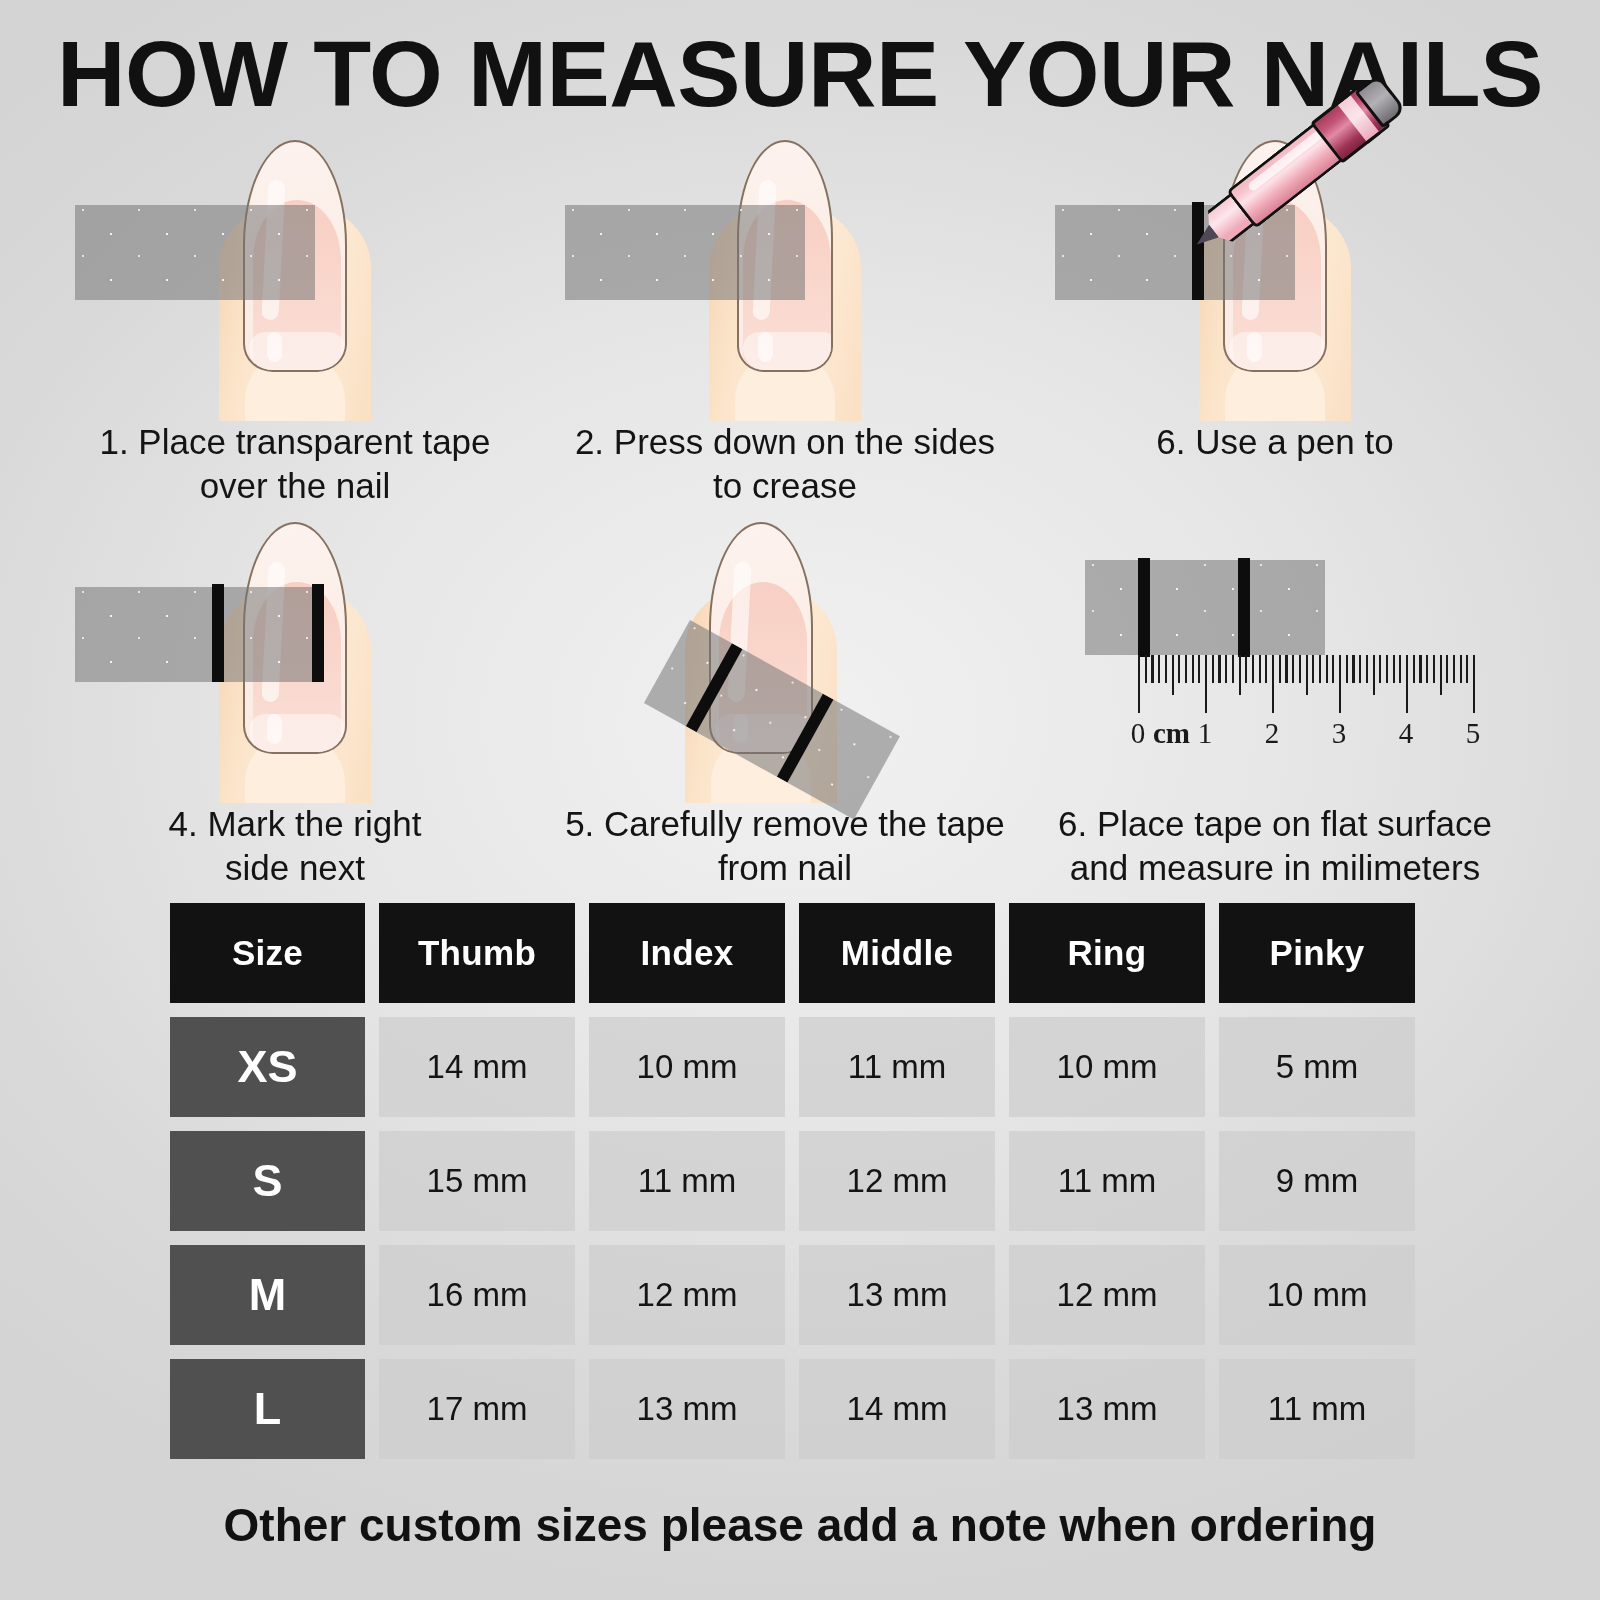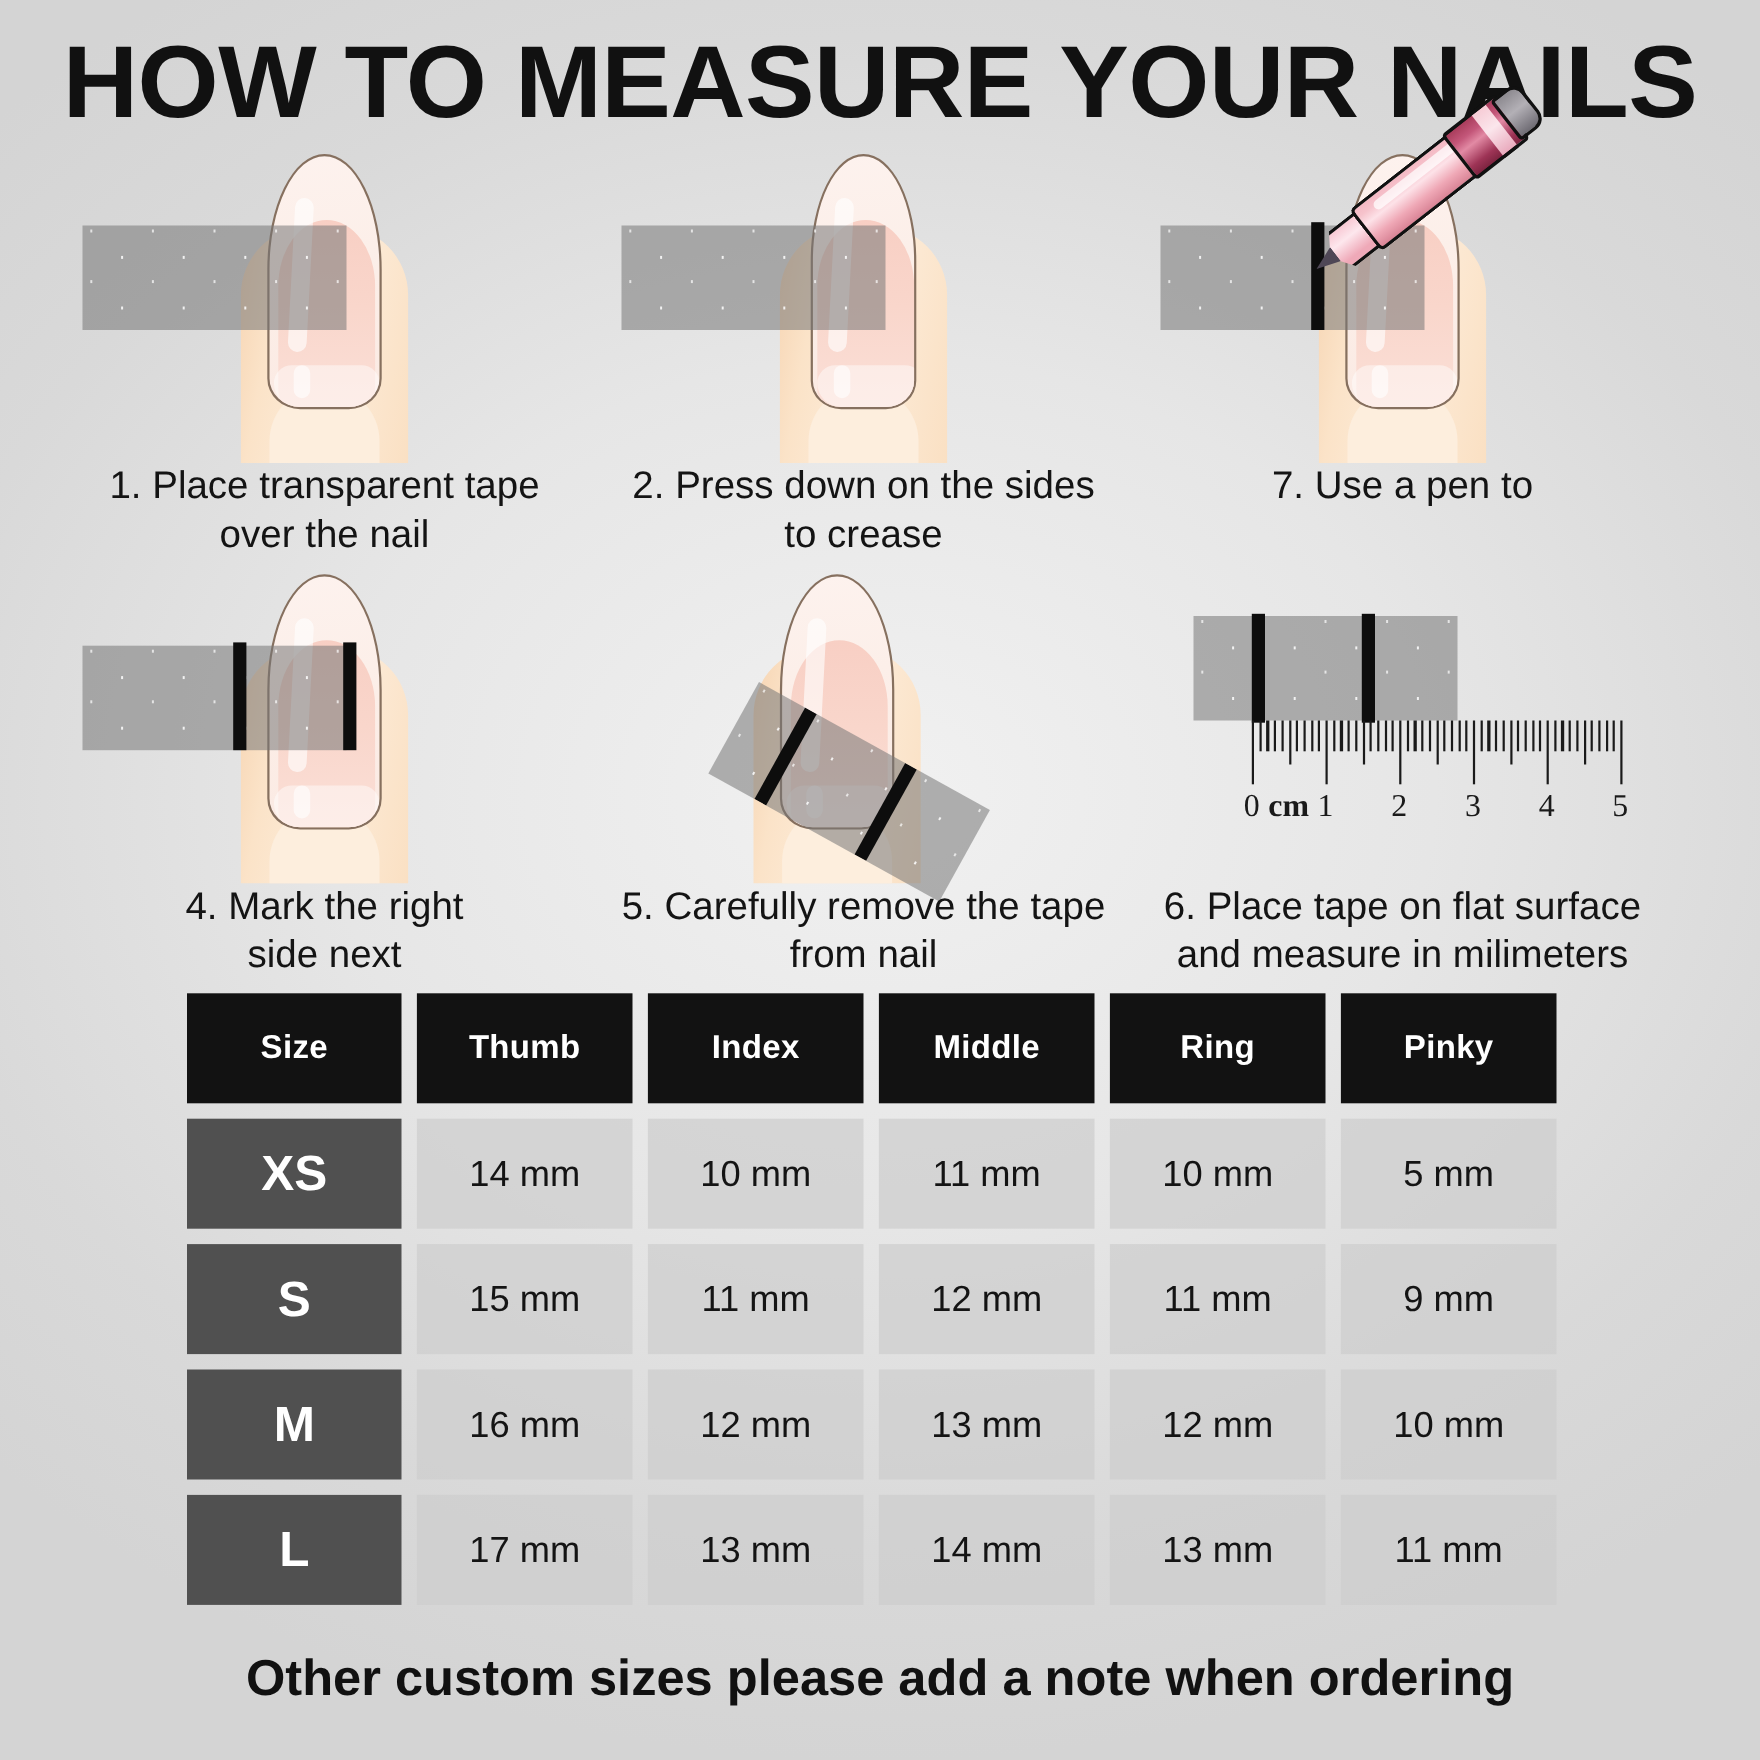--- a/index.html
+++ b/index.html
@@ -204,21 +204,21 @@
   .trow { display:flex; gap:14px; margin-bottom:14px; }
   .cell {
     height:100px;
     display:flex; align-items:center; justify-content:center;
     font-size:33px;
   }
   .c-size { width:195px; }
   .c-data { width:196px; }
   .head {
     background:#121212; color:#fff;
-    font-weight:700; font-size:30px;
+    font-weight:700; font-size:35px;
     letter-spacing:0.3px;
   }
   .sizecell { background:#505050; color:#fff; font-weight:700; font-size:45px; }
   .datacell { background:rgba(205,205,205,0.72); color:#141414; font-weight:400; }
 
   #footer {
     position:absolute; left:0; top:1498px; width:1600px;
     text-align:center;
     font-size:46px; font-weight:700;
     color:#111;
@@ -300,21 +300,21 @@
       <div class="pen-cone"></div>
       <div class="pen-tip"></div>
       <div class="pen-barrel"></div>
       <div class="pen-shine"></div>
       <div class="pen-grip"></div>
       <div class="pen-ring"></div>
       <div class="pen-cap"></div>
     </div>
   </div>
   <div class="step-caption" style="top:290px;">
-    <span>7. Use a pen to</span><br>
+    <span>6. Use a pen to</span><br>
   </div>
 </div>
 
 <div class="step" style="left:60px; top:512px;">
   <div class="step-art">
     <div class="finger" style="top:10px;">
       <div class="finger-body">
         <div class="finger-knuckle"></div>
       </div>
       <div class="nail">

